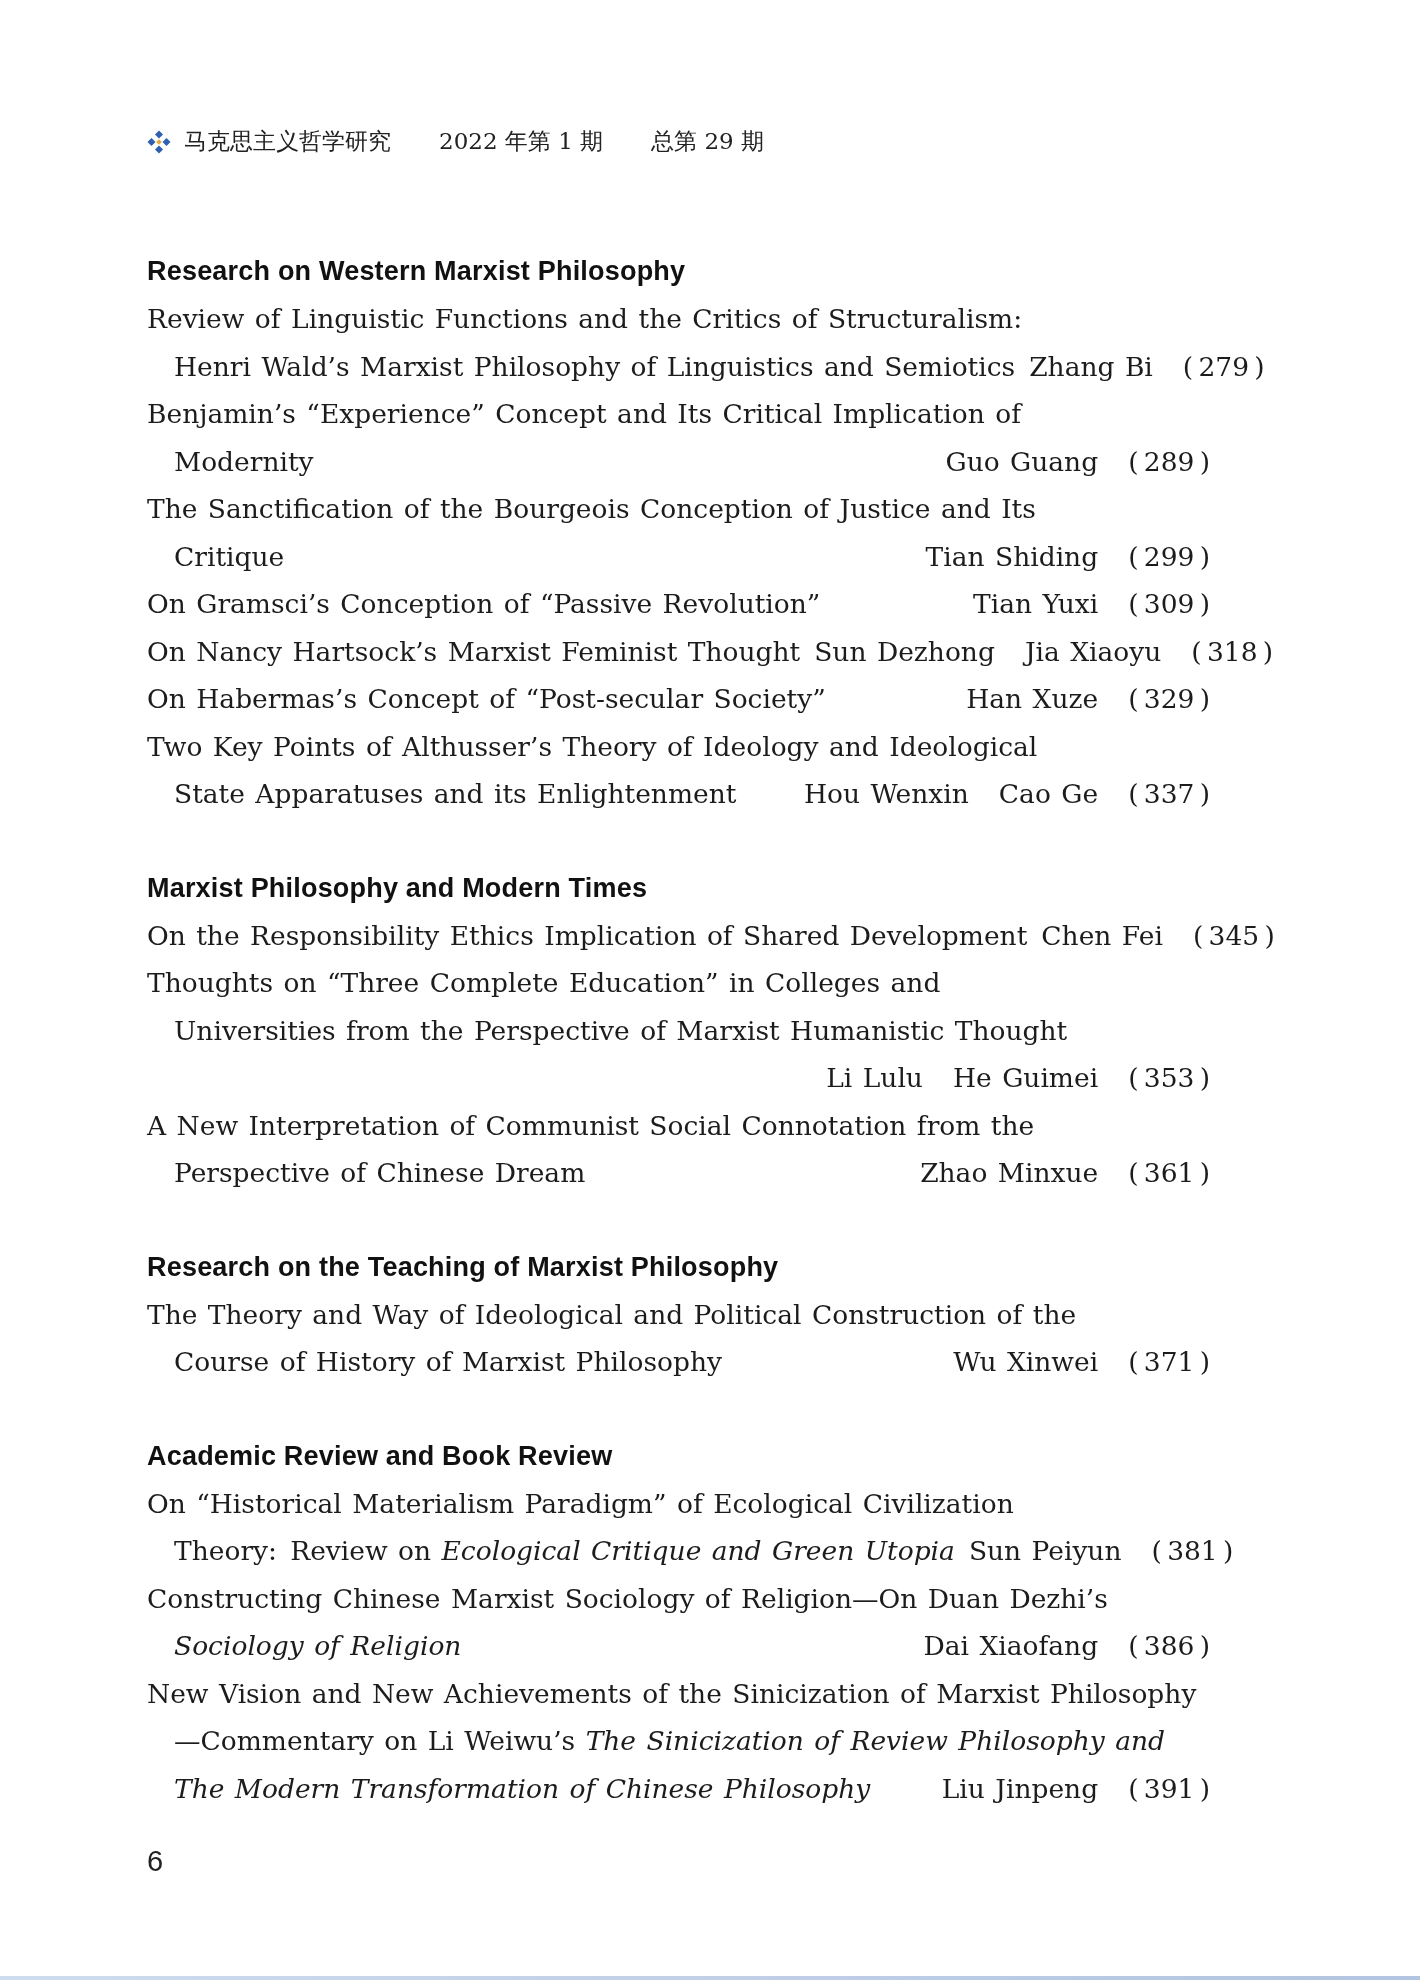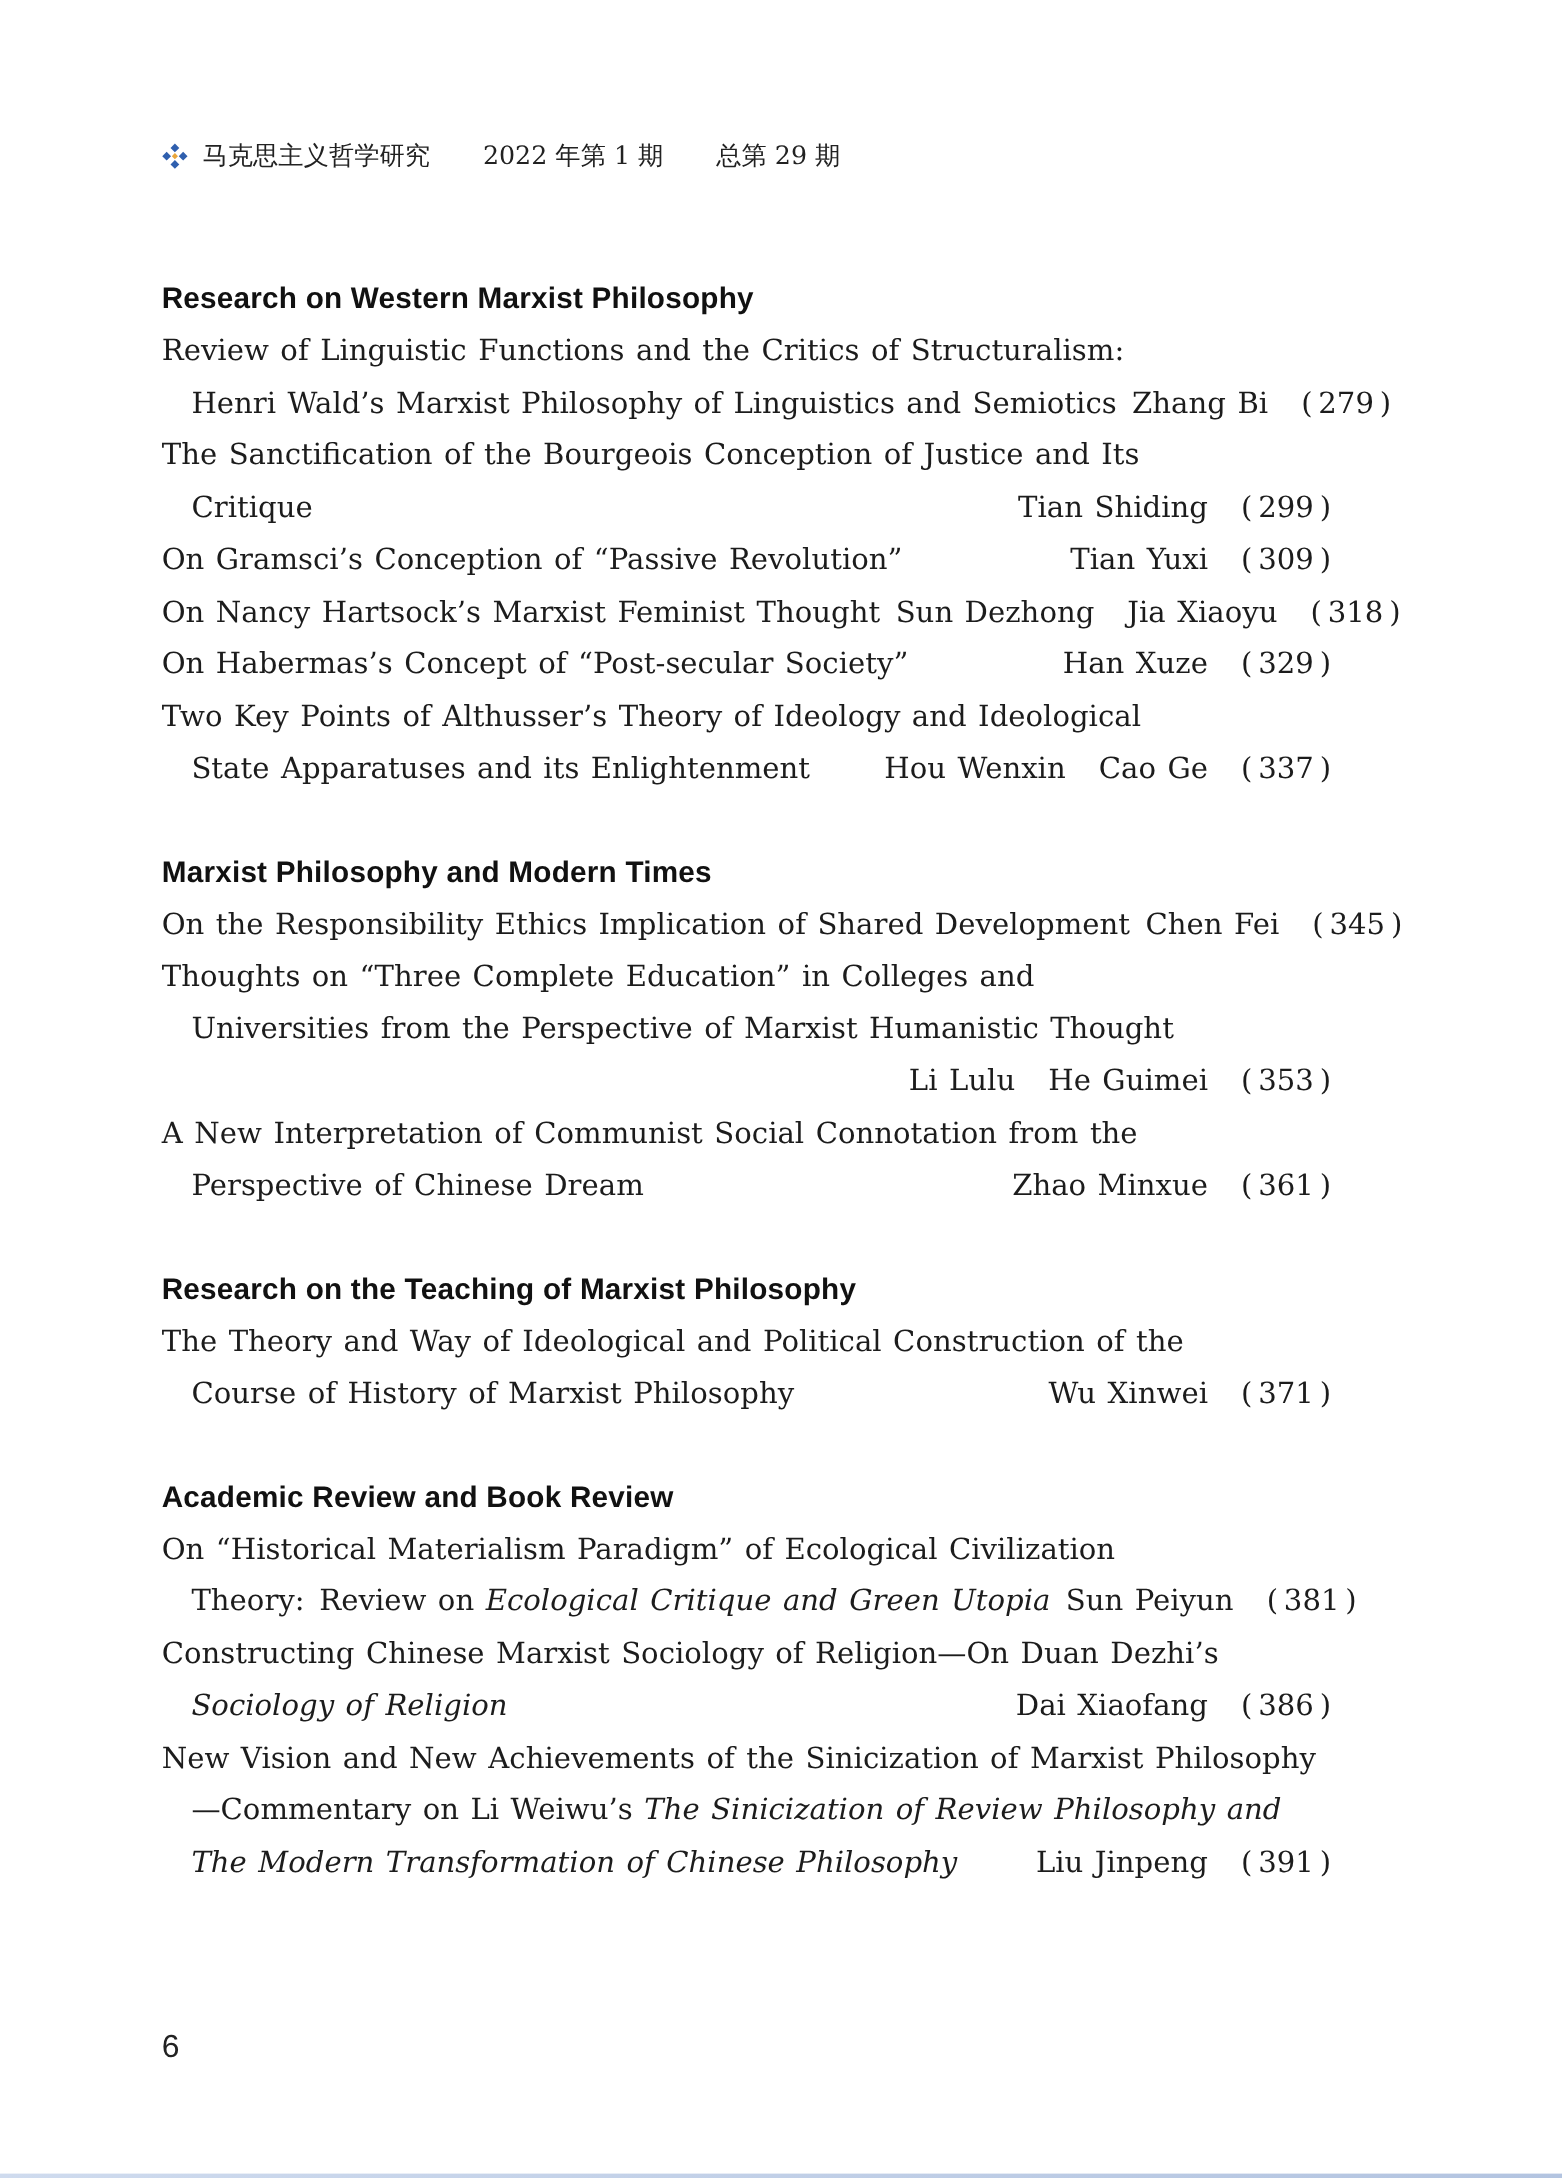--- a/index.html
+++ b/index.html
@@ -73,20 +73,33 @@
           <span class="title"><span>Henri Wald’s Marxist Philosophy of Linguistics and Semiotics</span></span>
           <span class="spacer"></span>
           <span class="right">
             <span>Zhang Bi</span>
             <span class="pg">( 279 )</span>
           </span>
         </div>
       </div>
       <div class="entry">
         <div class="line">
+          <span class="title"><span>Benjamin’s “Experience” Concept and Its Critical Implication of</span></span>
+        </div>
+        <div class="line indent">
+          <span class="title"><span>Modernity</span></span>
+          <span class="spacer"></span>
+          <span class="right">
+            <span>Guo Guang</span>
+            <span class="pg">( 289 )</span>
+          </span>
+        </div>
+      </div>
+      <div class="entry">
+        <div class="line">
           <span class="title"><span>The Sanctification of the Bourgeois Conception of Justice and Its</span></span>
         </div>
         <div class="line indent">
           <span class="title"><span>Critique</span></span>
           <span class="spacer"></span>
           <span class="right">
             <span>Tian Shiding</span>
             <span class="pg">( 299 )</span>
           </span>
         </div>

